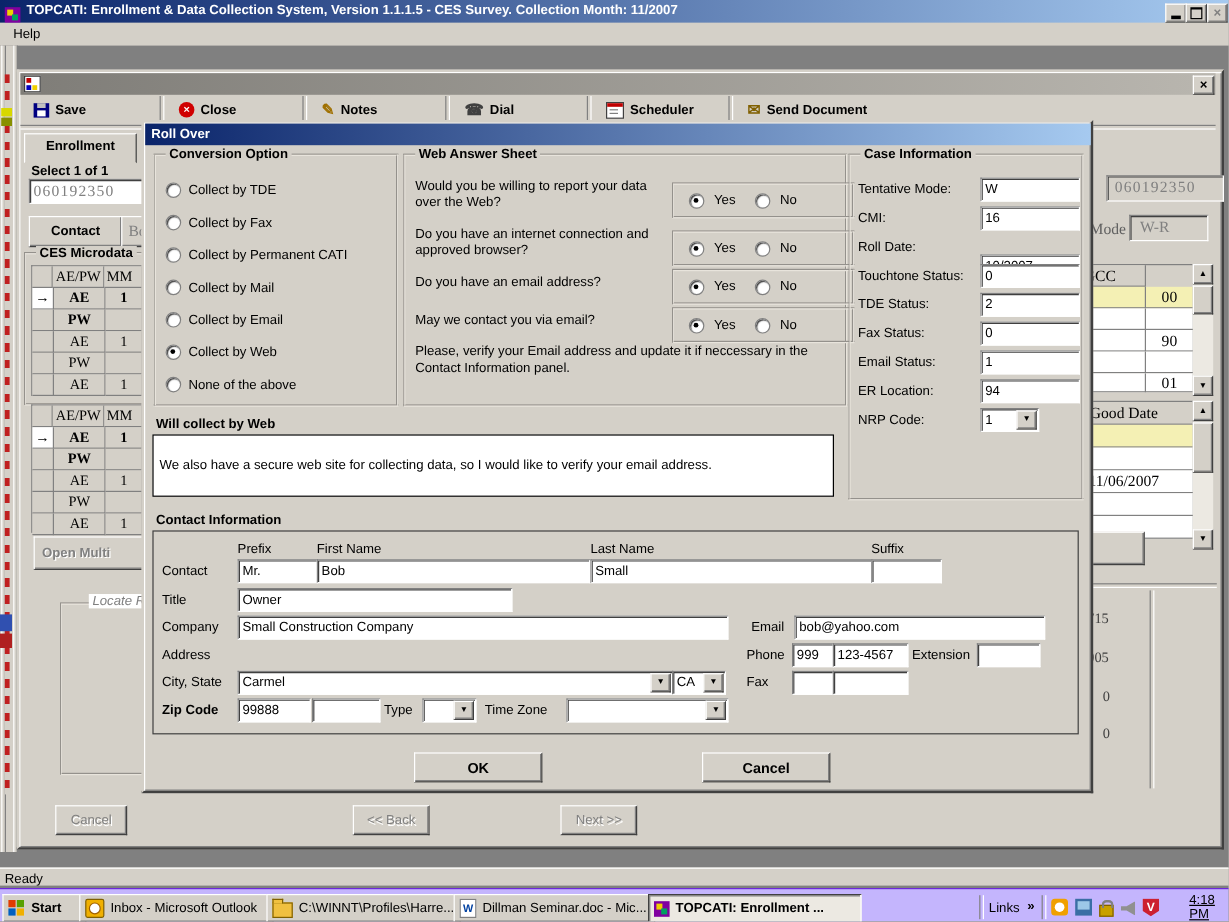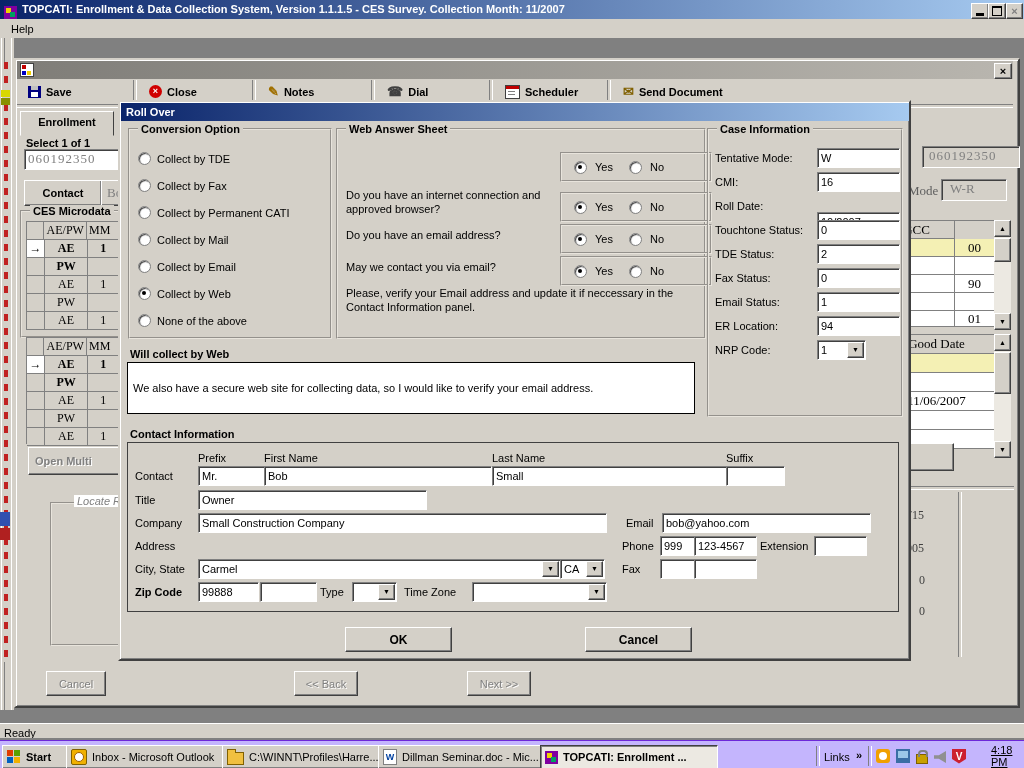--- a/index.html
+++ b/index.html
@@ -331,20 +331,21 @@
         <span>Collect by Web</span>
       </div>
     <div class="abs" style="left:18px;top:212px;display:flex;align-items:center;gap:6px;">
         <span class="radio"></span>
         <span>None of the above</span>
       </div>
 
     <div class="abs groove" style="left:216px;top:26px;width:366px;height:207px;">
       <span class="gb-label">Web Answer Sheet</span>
     </div>
+    <div class="abs" style="left:226px;top:46px;width:208px;line-height:14px;">Would you be willing to report your data over the Web?</div>
     <div class="abs groove" style="left:440px;top:50px;width:136px;height:26px;display:flex;align-items:center;padding-left:12px;gap:8px;">
       <span class="radio checked"></span>
         <span>Yes</span>
       <span class="radio" style="margin-left:8px;"></span>
         <span>No</span>
     </div>
     <div class="abs" style="left:226px;top:86px;width:216px;line-height:14px;">Do you have an internet connection and approved browser?</div>
     <div class="abs groove" style="left:440px;top:90px;width:136px;height:26px;display:flex;align-items:center;padding-left:12px;gap:8px;">
       <span class="radio checked"></span>
         <span>Yes</span>

